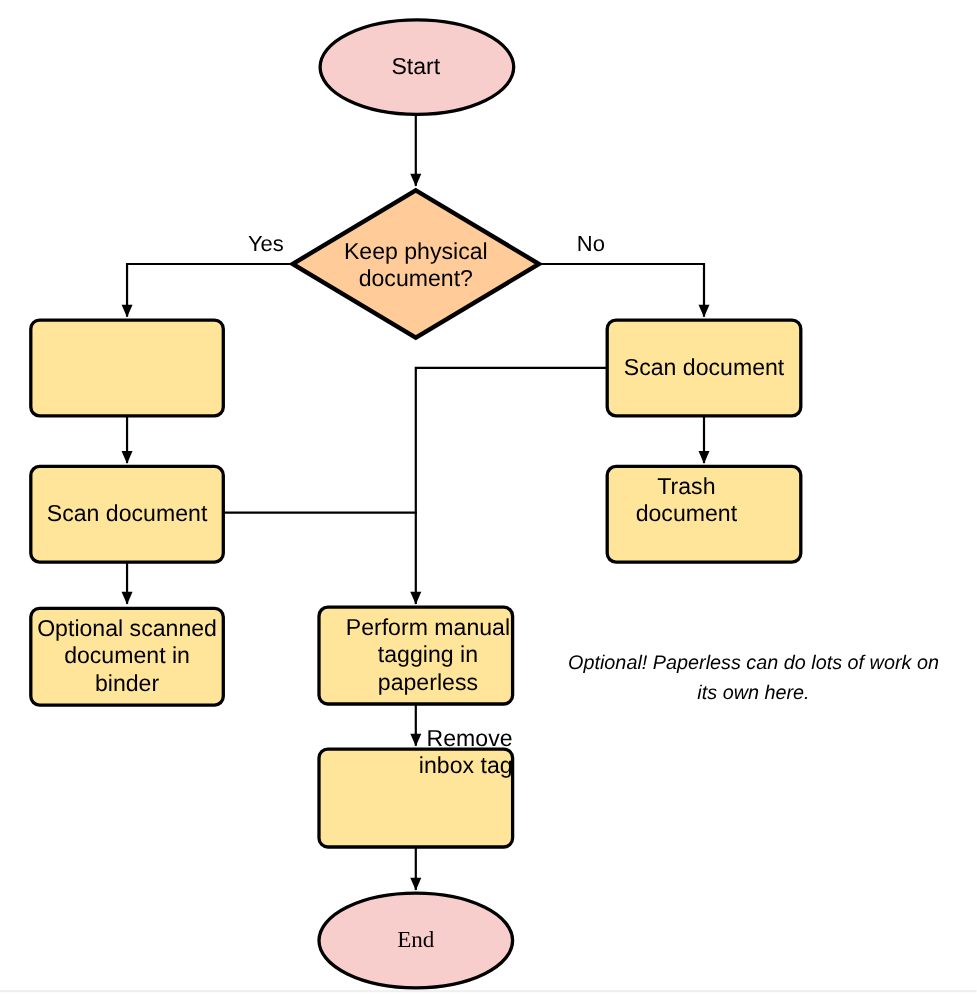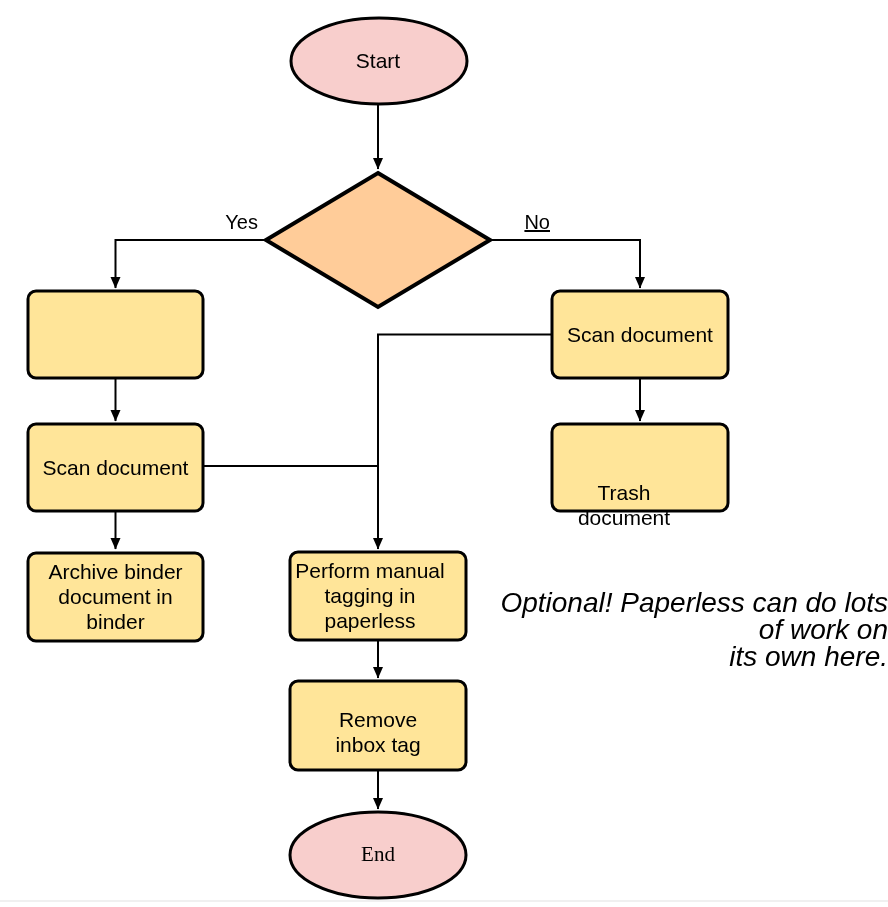--- a/index.html
+++ b/index.html
@@ -7,22 +7,22 @@
     position:relative;width:888px;height:907px;background:#ffffff;
     overflow:hidden;font-family:"Liberation Sans",sans-serif;color:#000;
   }
   .shapes{position:absolute;left:0;top:0;}
   .lbl{
     position:absolute;font-size:21px;line-height:25px;text-align:center;
     white-space:pre-line;color:#000;pointer-events:none;
   }
   .edge-lbl{font-size:20px;line-height:24px;text-align:right;}
   .annotation{
-    position:absolute;font-size:28px;line-height:27px;font-style:italic;
-    text-align:right;white-space:pre-line;color:#000;
+    position:absolute;font-size:18px;line-height:27px;font-style:italic;
+    text-align:center;white-space:pre-line;color:#000;
   }
   .pageline{position:absolute;left:0;top:900px;width:888px;height:0;border-top:2px solid #f0f0f0;}
 </style>
 </head>
 <body>
 
 <div class="canvas">
 
   <svg class="shapes" width="888" height="907" viewBox="0 0 888 907">
     <defs>
@@ -62,43 +62,45 @@
       <rect x="290" y="552" width="176" height="88" rx="8" ry="8" fill="#ffe599"></rect>
 
       <rect x="290" y="681" width="176" height="89" rx="8" ry="8" fill="#ffe599"></rect>
 
       <ellipse cx="378" cy="855" rx="88" ry="43" fill="#f8cecc"></ellipse>
     </g>
   </svg>
 
   <div class="lbl" style="left:290px;top:48px;width:176px;">Start</div>
 
+  <div class="lbl" style="left:278px;top:216px;width:200px;">Keep physical
+document?</div>
 
 
   <div class="lbl" style="left:28px;top:455px;width:175px;">Scan document</div>
 
-  <div class="lbl" style="left:28px;top:559px;width:175px;">Archive binder
+  <div class="lbl" style="left:28px;top:559px;width:175px;">Optional scanned
 document in
 binder</div>
 
   <div class="lbl" style="left:552px;top:322px;width:176px;">Scan document</div>
 
-  <div class="lbl" style="left:552px;top:480px;width:144px;">Trash document</div>
+  <div class="lbl" style="left:552px;top:430px;width:144px;">Trash document</div>
 
-  <div class="lbl" style="left:290px;top:558px;width:160px;">Perform manual
+  <div class="lbl" style="left:290px;top:558px;width:160px;padding-left:19px;">Perform manual
 tagging in
 paperless</div>
 
-  <div class="lbl" style="left:290px;top:707px;width:176px;">Remove
+  <div class="lbl" style="left:290px;top:659px;width:176px;text-align:right;">Remove
 inbox tag</div>
 
   <div class="lbl" style="left:290px;top:842px;width:176px;font-family:Liberation Serif, serif;">End</div>
 
   <div class="lbl edge-lbl" style="left:198px;top:210px;width:60px;">Yes</div>
 
-  <div class="lbl edge-lbl" style="left:490px;top:210px;width:60px;text-decoration:underline;">No</div>
+  <div class="lbl edge-lbl" style="left:490px;top:210px;width:60px;">No</div>
 
   <div class="annotation" style="left:482px;top:589px;width:406px;">Optional! Paperless can do lots of work on
 its own here.</div>
 
   <div class="pageline"></div>
 
 </div>
 
 </body></html>

